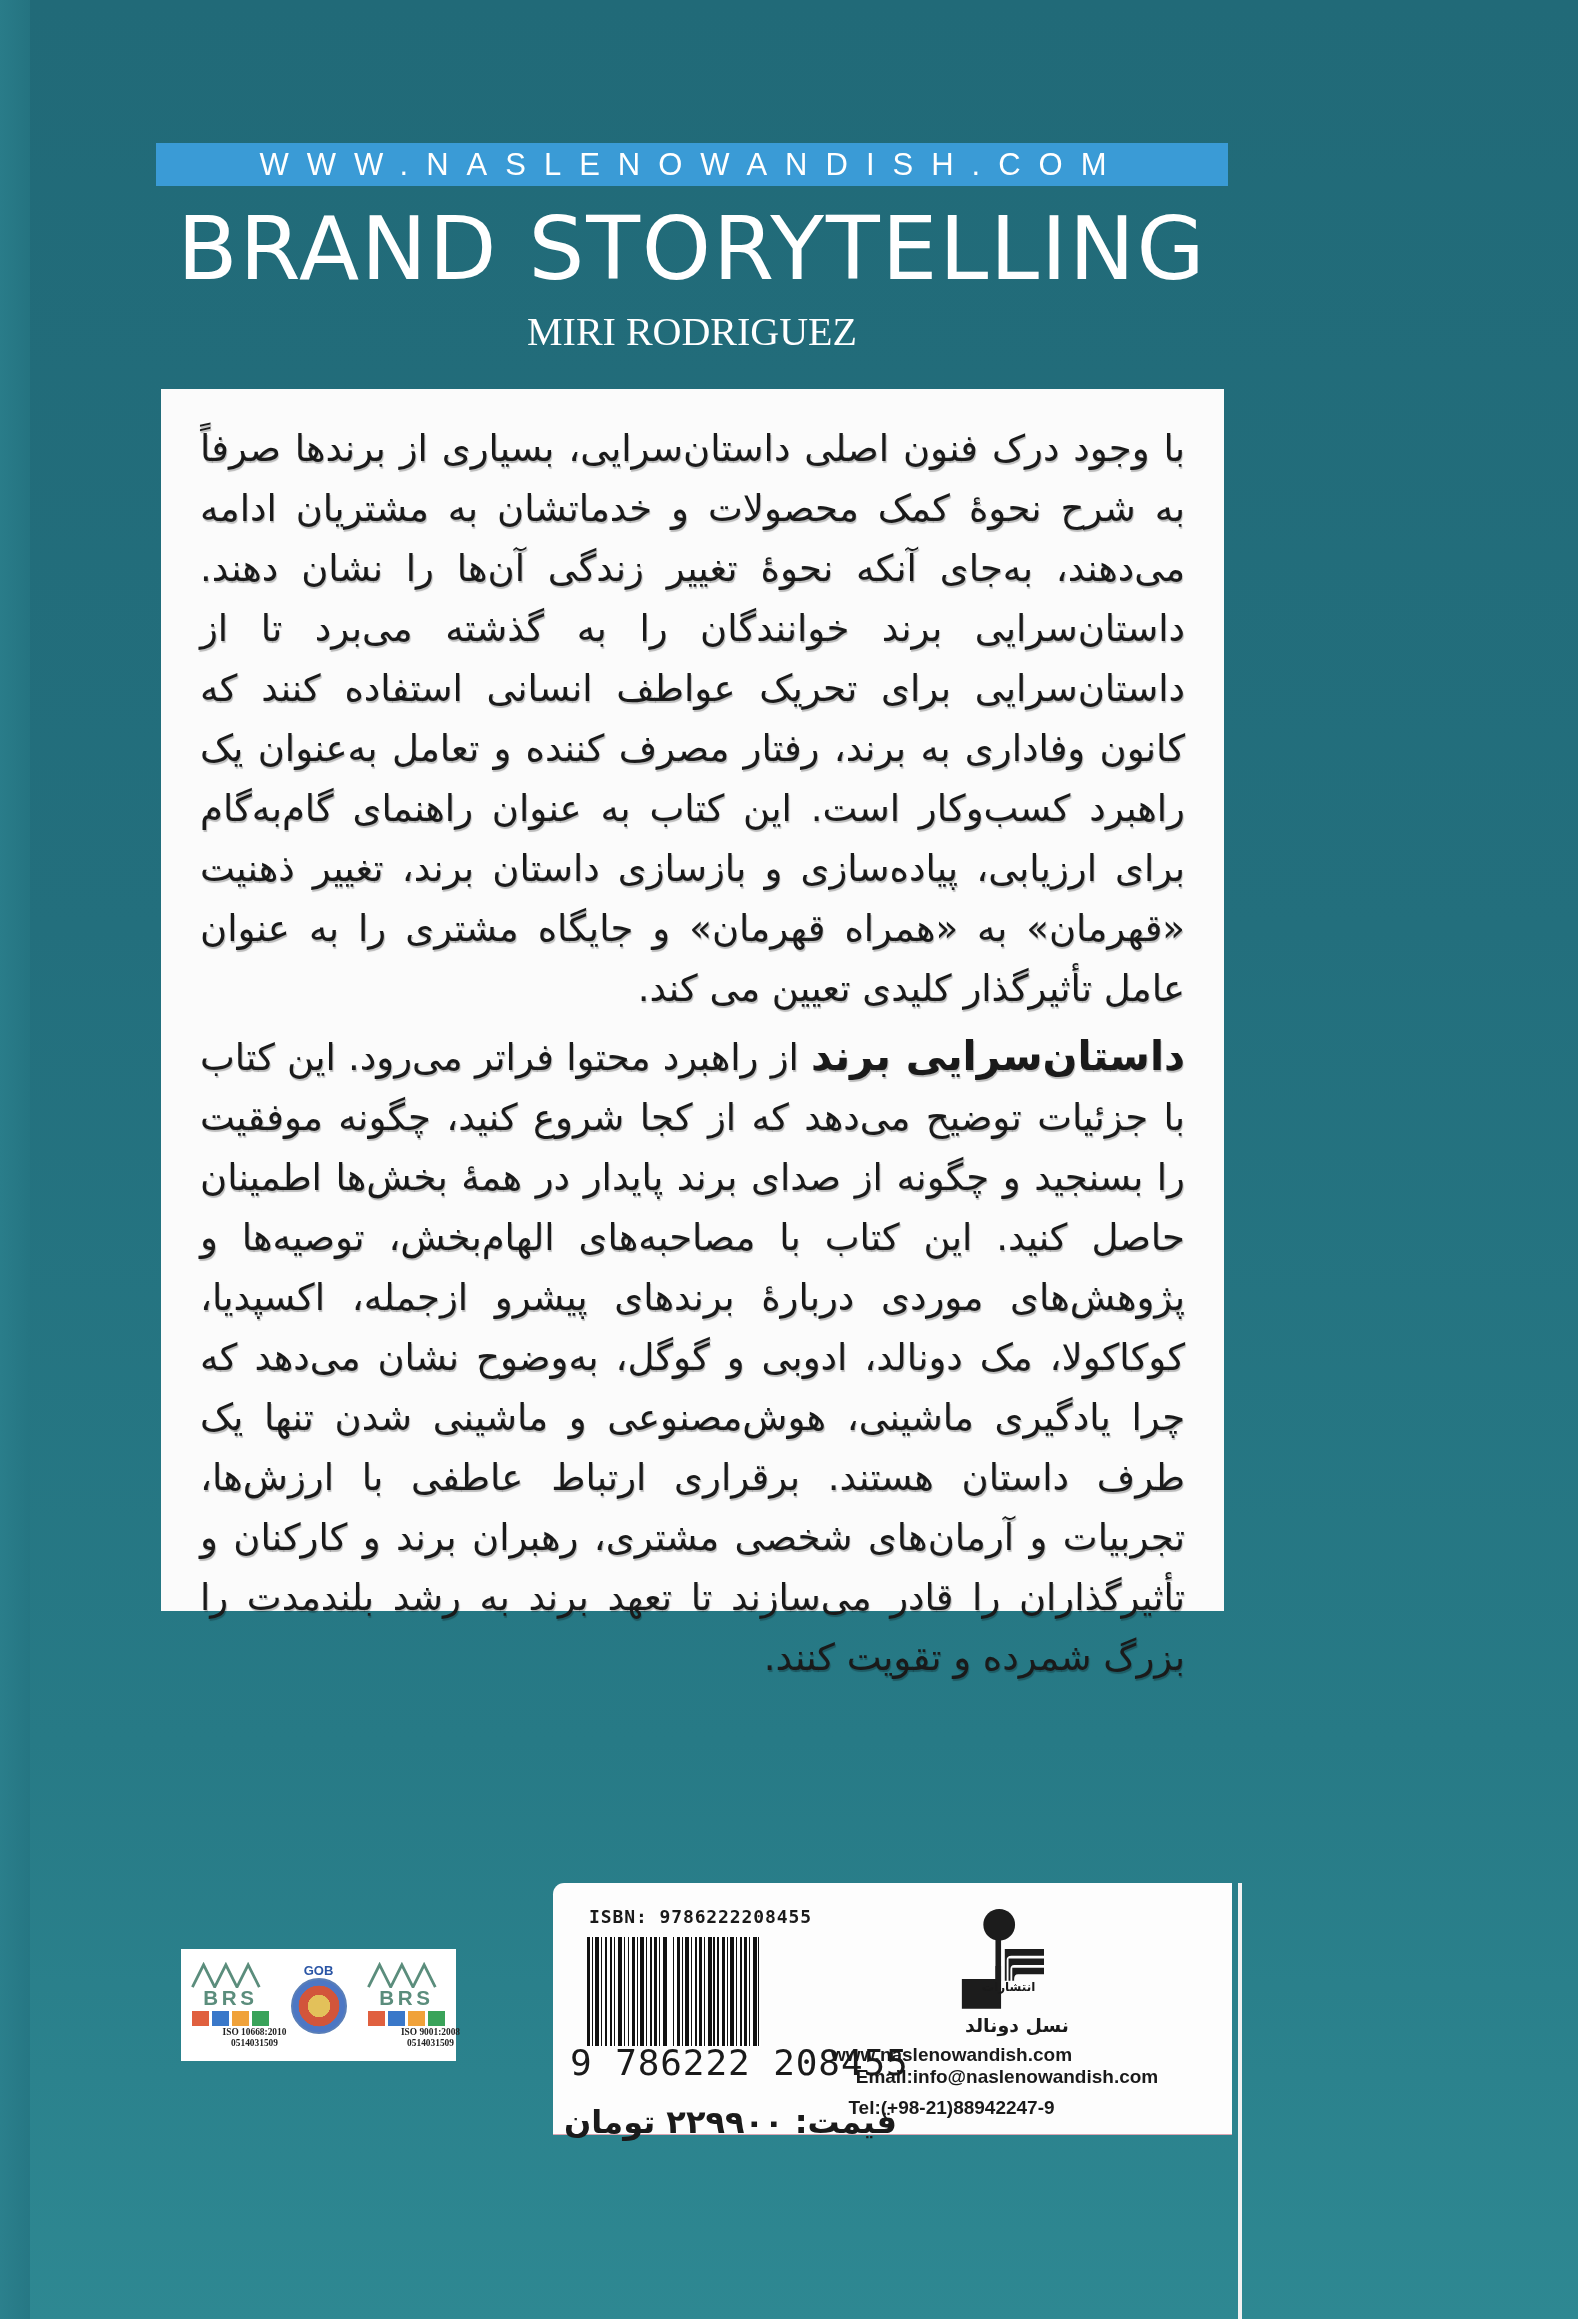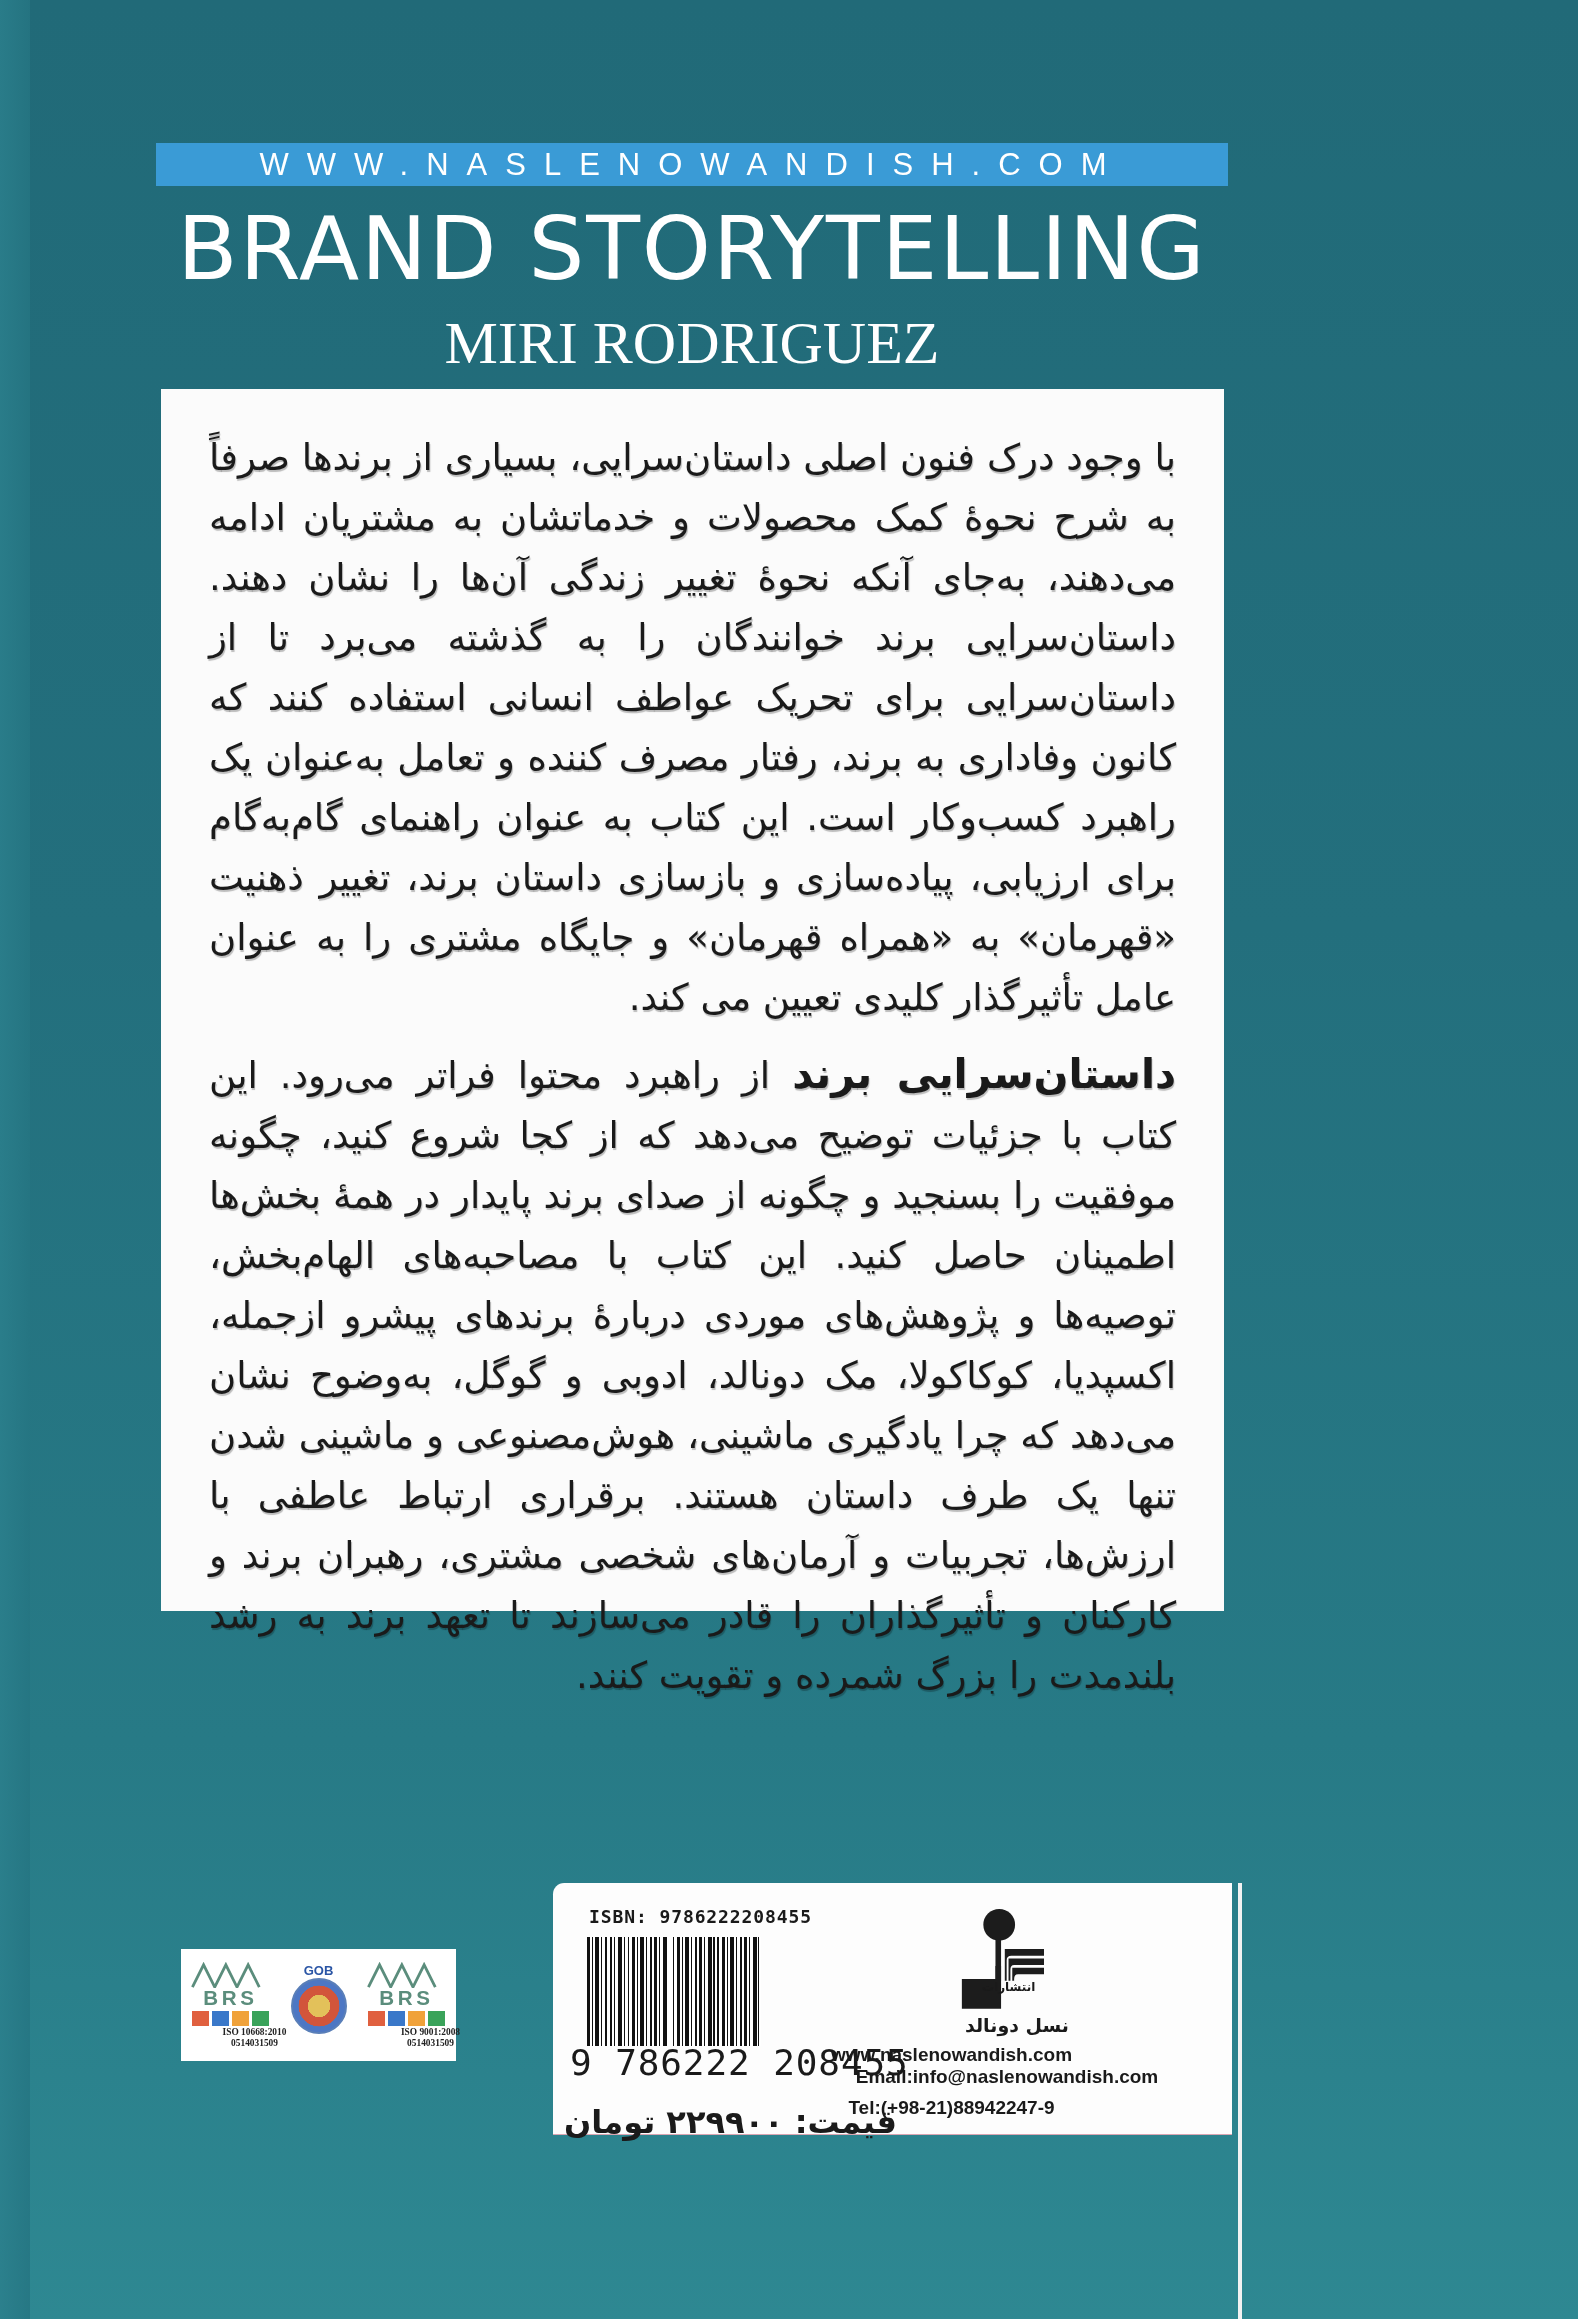--- a/index.html
+++ b/index.html
@@ -23,38 +23,38 @@
     white-space: nowrap;
   }
   .title {
     position: absolute; left: 156px; top: 197px; width: 1072px;
     color: #ffffff; text-align: center;
     font-family: "DejaVu Sans", sans-serif;
     font-size: 88px; line-height: 103px; letter-spacing: 1.9px;
     white-space: nowrap;
   }
   .author {
-    position: absolute; left: 156px; top: 308px; width: 1072px;
+    position: absolute; left: 156px; top: 296px; width: 1072px;
     color: #ffffff; text-align: center;
     font-family: "Liberation Serif", serif;
-    font-size: 60px; line-height: 71px;
+    font-size: 40px; line-height: 71px;
     white-space: nowrap;
   }
   .text-box {
     position: absolute; left: 161px; top: 389px; width: 1063px; height: 1222px;
     background: #fbfbfb;
     box-sizing: border-box; padding: 23.4px 32px 0 32px;
   }
   .blurb {
     direction: rtl; text-align: justify; text-align-last: right;
     font-family: "DejaVu Sans", sans-serif;
     font-size: 37px; line-height: 60px; color: #1a1a1a;
     text-shadow: 0.9px 1.9px 0.9px rgba(0,0,0,0.25);
   }
-  .blurb p { margin: 16px; }
+  .blurb p { margin: 7px; }
   .blurb b { font-weight: bold; font-size: 41px; }
   .badges {
     position: absolute; left: 181px; top: 1949px; width: 275px; height: 112px;
     background: #ffffff; display: flex; align-items: center; justify-content: space-between;
     box-sizing: border-box; padding: 3.7px 7.5px;
   }
   .brs { width: 84px; display: flex; flex-direction: column; align-items: center; }
   .brs-mark { width: 81px; height: 26px; }
   .brs-text { font-family: "Liberation Sans", sans-serif; font-size: 20.6px; color: #5b8d7c; font-weight: bold; letter-spacing: 3.7px; line-height: 20.6px; }
   .brs-squares { display: flex; gap: 2.8px; margin: 1.9px 0; }

